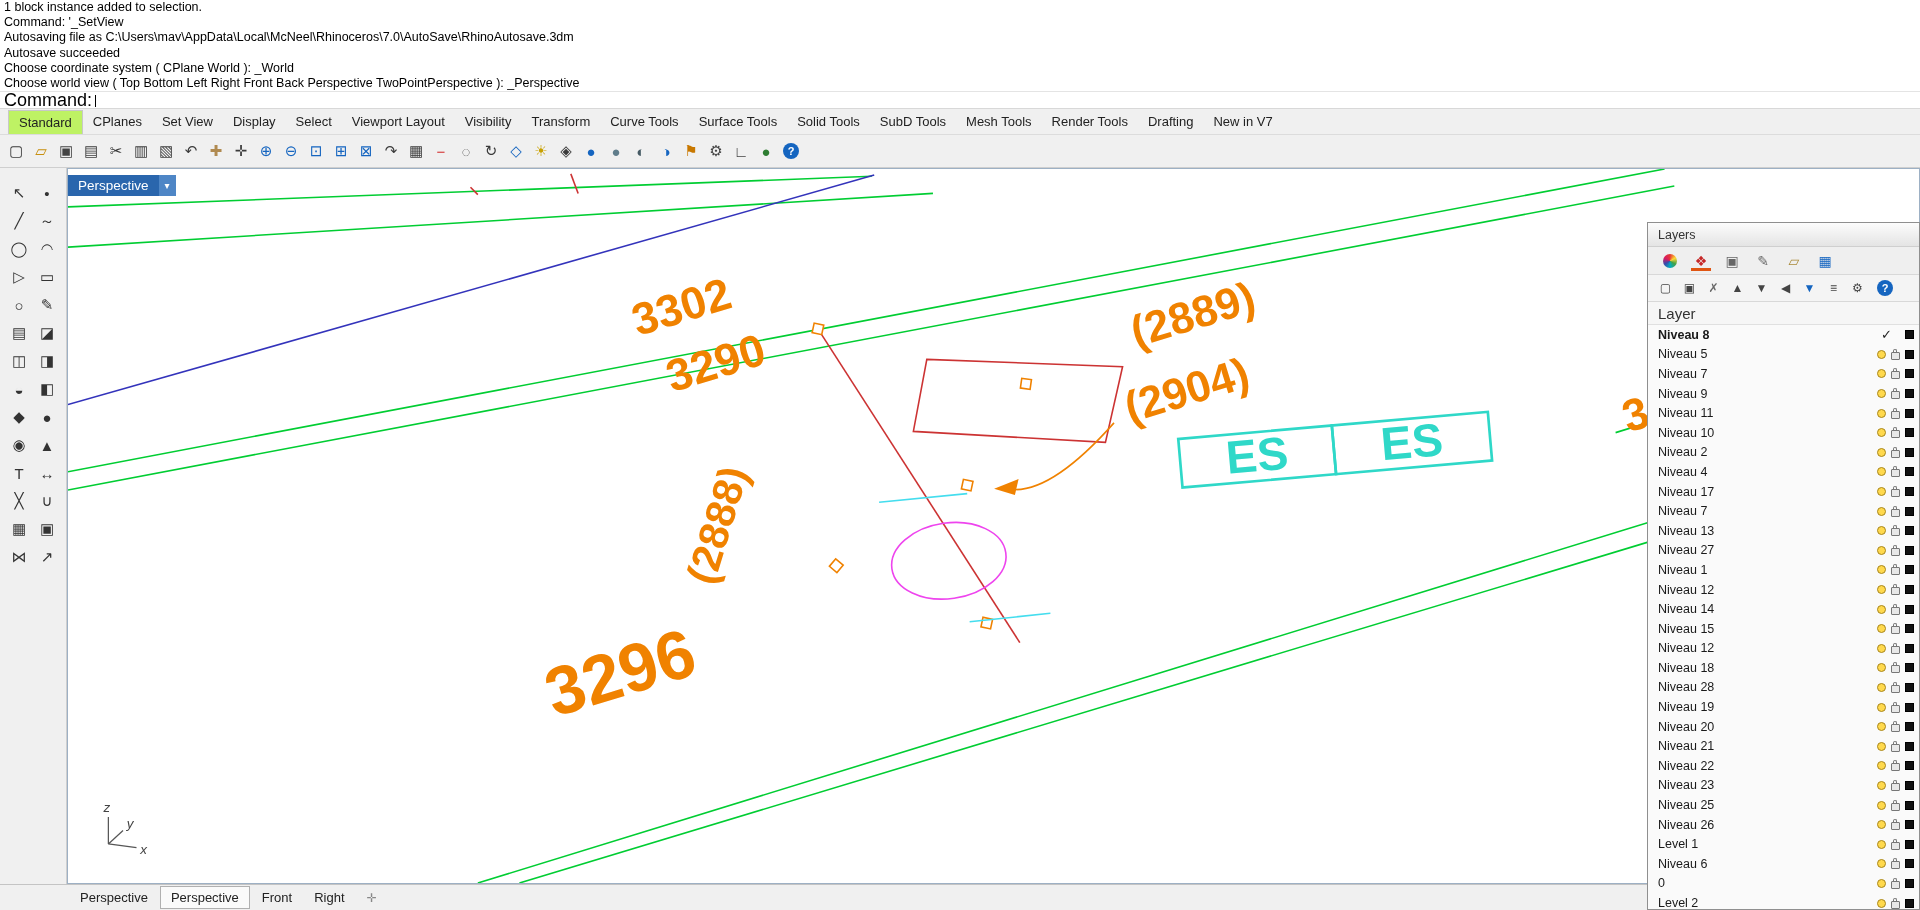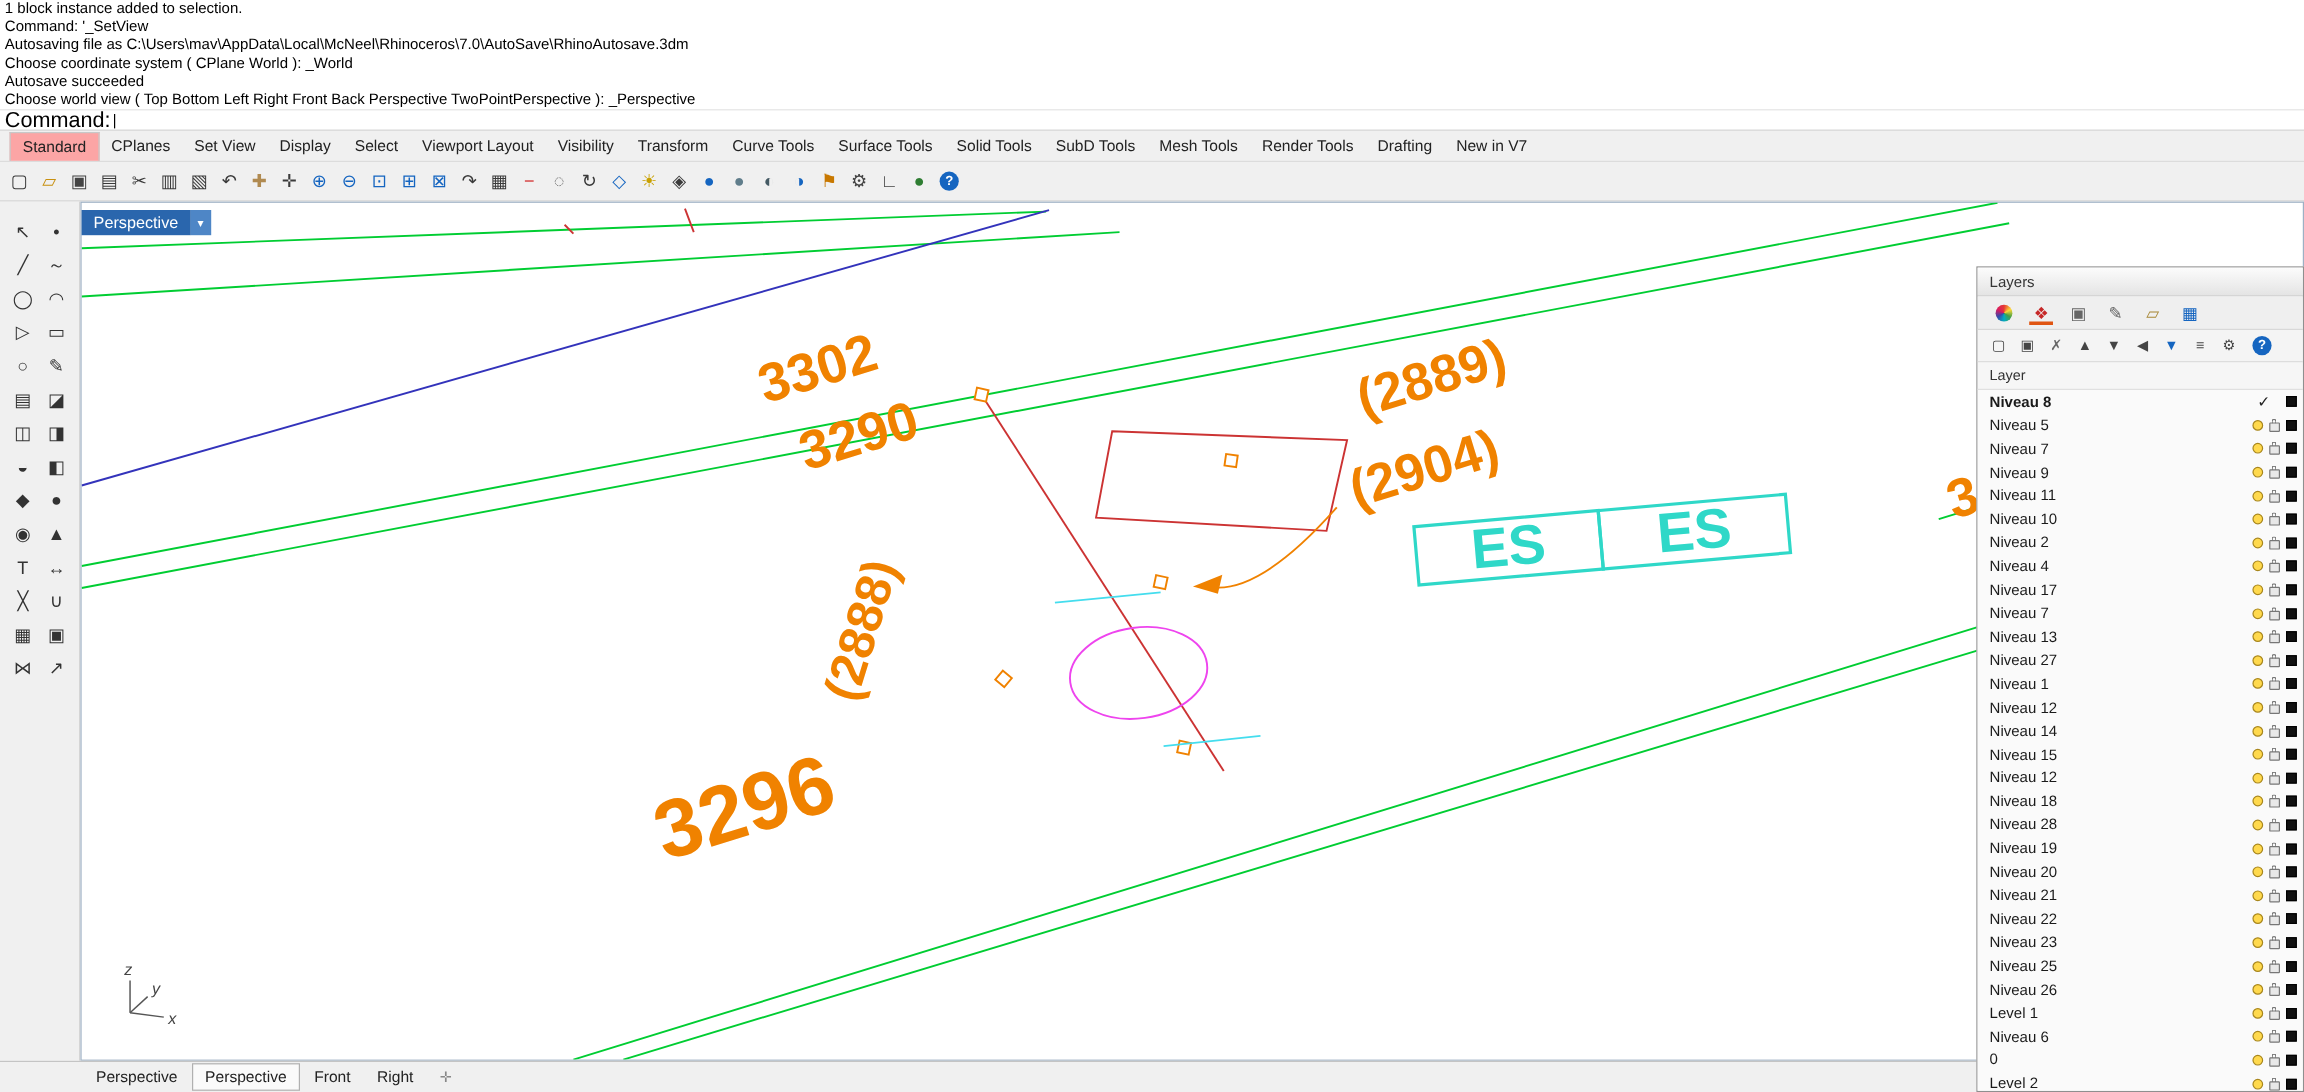--- a/index.html
+++ b/index.html
@@ -7,21 +7,21 @@
   
   .cmd-area{position:absolute;left:0;top:0;width:100%;height:108px;background:#fff;color:#000;}
   .cmd-line{height:15.2px;line-height:15.2px;font-size:12.5px;padding-left:4px;white-space:nowrap;}
   .cmd-prompt{height:16px;line-height:16px;font-size:18px;border-top:1px solid #e4e4e4;padding-left:4px;}
   .caret{display:inline-block;width:1px;height:12px;background:#000;margin-left:3px;vertical-align:middle;}
   
   .menu-bar{position:absolute;top:108px;left:0;width:100%;height:27px;background:#f0f0f0;
     border-top:1px solid #d8d8d8;border-bottom:1px solid #dcdcdc;display:flex;align-items:center;
     padding-left:8px;box-sizing:border-box;}
   .menu-tab{font-size:13px;color:#222;padding:4px 10px;white-space:nowrap;}
-  .menu-tab.active{background:#fca5a5;border:1px solid #c8c8c8;border-bottom:none;}
+  .menu-tab.active{background:#bef264;border:1px solid #c8c8c8;border-bottom:none;}
   
   .main-toolbar{position:absolute;top:135px;left:0;width:100%;height:33px;background:#f0f0f0;
     border-bottom:1px solid #cfcfcf;display:flex;align-items:center;padding-left:4px;gap:1px;box-sizing:border-box;}
   .tb-icon{width:24px;height:24px;display:flex;align-items:center;justify-content:center;font-size:15px;color:#3a3a3a;}
   .tb-icon.round,.pl-icon.round{border-radius:50%;width:16px;height:16px;margin:0 4px;font-weight:bold;font-size:11px;}
   
   .left-sidebar{position:absolute;top:168px;left:0;width:67px;height:716px;background:#f0f0f0;
     border-right:1px solid #cfcfcf;display:flex;flex-wrap:wrap;align-content:flex-start;
     padding:12px 0 0 6px;box-sizing:border-box;gap:2px;}
   .sb-icon{width:26px;height:26px;display:flex;align-items:center;justify-content:center;font-size:15px;color:#333;}
@@ -55,21 +55,21 @@
     font-size:12.5px;color:#333;display:flex;align-items:center;padding-left:10px;flex:none;}
   .panel-tabs{height:27px;display:flex;align-items:center;gap:11px;padding-left:12px;
     border-bottom:1px solid #d8d8d8;background:#efefef;flex:none;}
   .pt-icon{width:20px;height:20px;display:flex;align-items:center;justify-content:center;font-size:14px;color:#555;}
   .pt-icon.ball{border-radius:50%;width:14px;height:14px;margin:0 3px;
     background:conic-gradient(#e53935,#fdd835,#43a047,#00acc1,#3949ab,#d81b60,#e53935);}
   .pt-icon.active-tab-icon{box-shadow:inset 0 -3px 0 #e05512;}
   .panel-toolbar{height:26px;display:flex;align-items:center;gap:7px;padding-left:9px;
     border-bottom:1px solid #d8d8d8;background:#f4f4f4;flex:none;}
   .pl-icon{width:17px;height:17px;display:flex;align-items:center;justify-content:center;font-size:12px;color:#444;}
-  .col-header{height:22px;font-size:12px;color:#333;display:flex;align-items:center;padding-left:10px;
+  .col-header{height:22px;font-size:15px;color:#333;display:flex;align-items:center;padding-left:10px;
     background:#f6f6f6;border-bottom:1px solid #e0e0e0;flex:none;}
   .layer-list{flex:1;background:#fafafa;overflow:hidden;}
   .layer-row{height:19.6px;display:flex;align-items:center;padding-left:10px;font-size:12.5px;color:#1a1a1a;box-sizing:border-box;}
   .layer-row.current .layer-name{font-weight:bold;}
   .layer-name{flex:1;white-space:nowrap;overflow:hidden;}
   .row-icons{display:flex;align-items:center;gap:5px;padding-right:5px;}
   .check{color:#222;font-size:13px;margin-right:8px;}
   .bulb{width:9px;height:9px;border-radius:50%;background:#ffd94d;border:1px solid #a8861c;box-sizing:border-box;}
   .lockic{width:9px;height:8px;border:1px solid #777;border-radius:1px;position:relative;background:#e8e8e8;margin-top:3px;box-sizing:border-box;}
   .lockic::before{content:"";position:absolute;left:1px;top:-4px;width:4px;height:4px;border:1px solid #777;
@@ -77,22 +77,22 @@
   .swatch{width:9px;height:9px;background:#111;border:1px solid #000;box-sizing:border-box;}
 </style>
 </head>
 <body>
 
 <div class="cmd-area">
   <div>
       <div class="cmd-line">1 block instance added to selection.</div>
       <div class="cmd-line">Command: '_SetView</div>
       <div class="cmd-line">Autosaving file as C:\Users\mav\AppData\Local\McNeel\Rhinoceros\7.0\AutoSave\RhinoAutosave.3dm</div>
+      <div class="cmd-line">Autosave succeeded</div>
       <div class="cmd-line">Choose coordinate system ( CPlane  World ): _World</div>
-      <div class="cmd-line">Autosave succeeded</div>
       <div class="cmd-line">Choose world view ( Top  Bottom  Left  Right  Front  Back  Perspective  TwoPointPerspective ): _Perspective</div>
     </div>
   <div class="cmd-prompt">
     <span>Command:</span><span class="caret"></span>
   </div>
 </div>
 
 <div class="menu-bar">
     <span class="menu-tab active">Standard</span>
     <span class="menu-tab">CPlanes</span>

